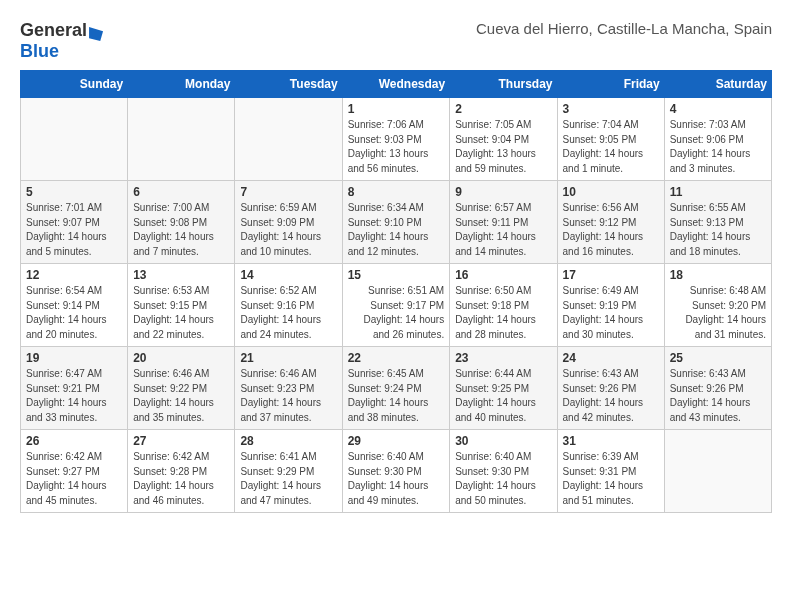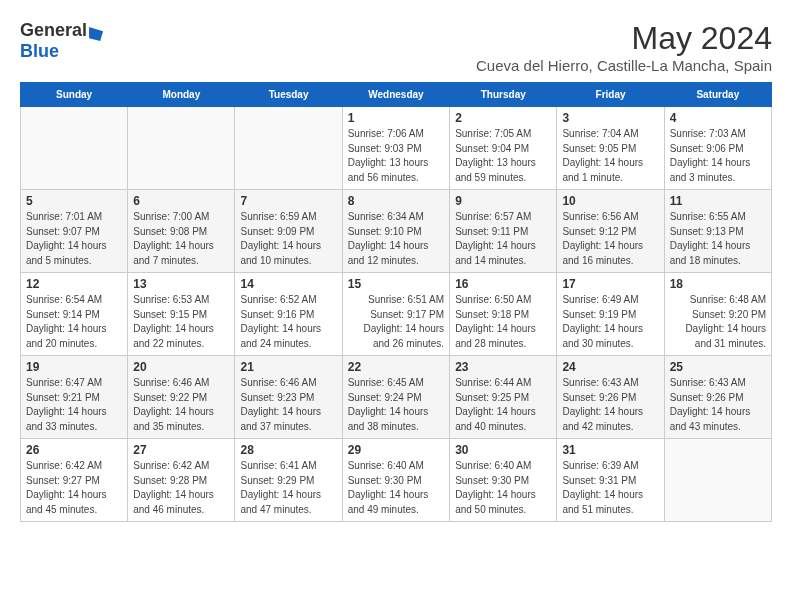--- a/index.html
+++ b/index.html
@@ -57,22 +57,22 @@
     }
     .calendar {
       width: 100%;
       border-collapse: collapse;
       font-size: 11px;
     }
     .calendar th {
       background: #1565c0;
       color: #fff;
       padding: 6px 4px;
-      text-align: center;
-      font-size: 10px;
+      text-align: right;
+      font-size: 12px;
       font-weight: bold;
       border: 1px solid #1565c0;
     }
     .calendar td {
       border: 1px solid #ccc;
       vertical-align: top;
       padding: 4px 5px;
       width: 108px;
       min-height: 80px;
       background: #fff;
@@ -110,21 +110,20 @@
 
 <div class="header-section">
   <div class="logo">
     <div class="logo-row">
       <span class="logo-general">General</span>
       <span class="logo-icon"></span>
     </div>
     <span class="logo-blue">Blue</span>
   </div>
   <div class="title-section">
-    <div class="month-year">May 2024</div>
     <div class="location">Cueva del Hierro, Castille-La Mancha, Spain</div>
   </div>
 </div>
 
 <table class="calendar">
   <thead>
     <tr>
     <th>Sunday</th>
         <th>Monday</th>
         <th>Tuesday</th>

